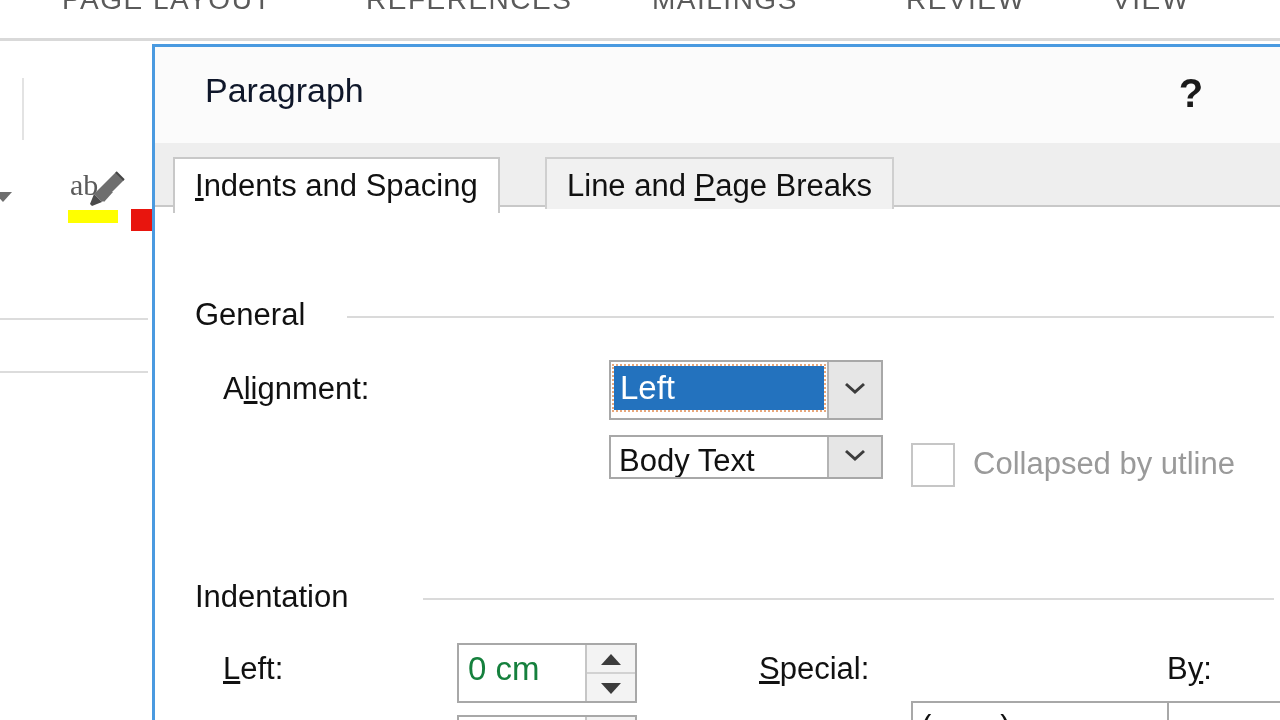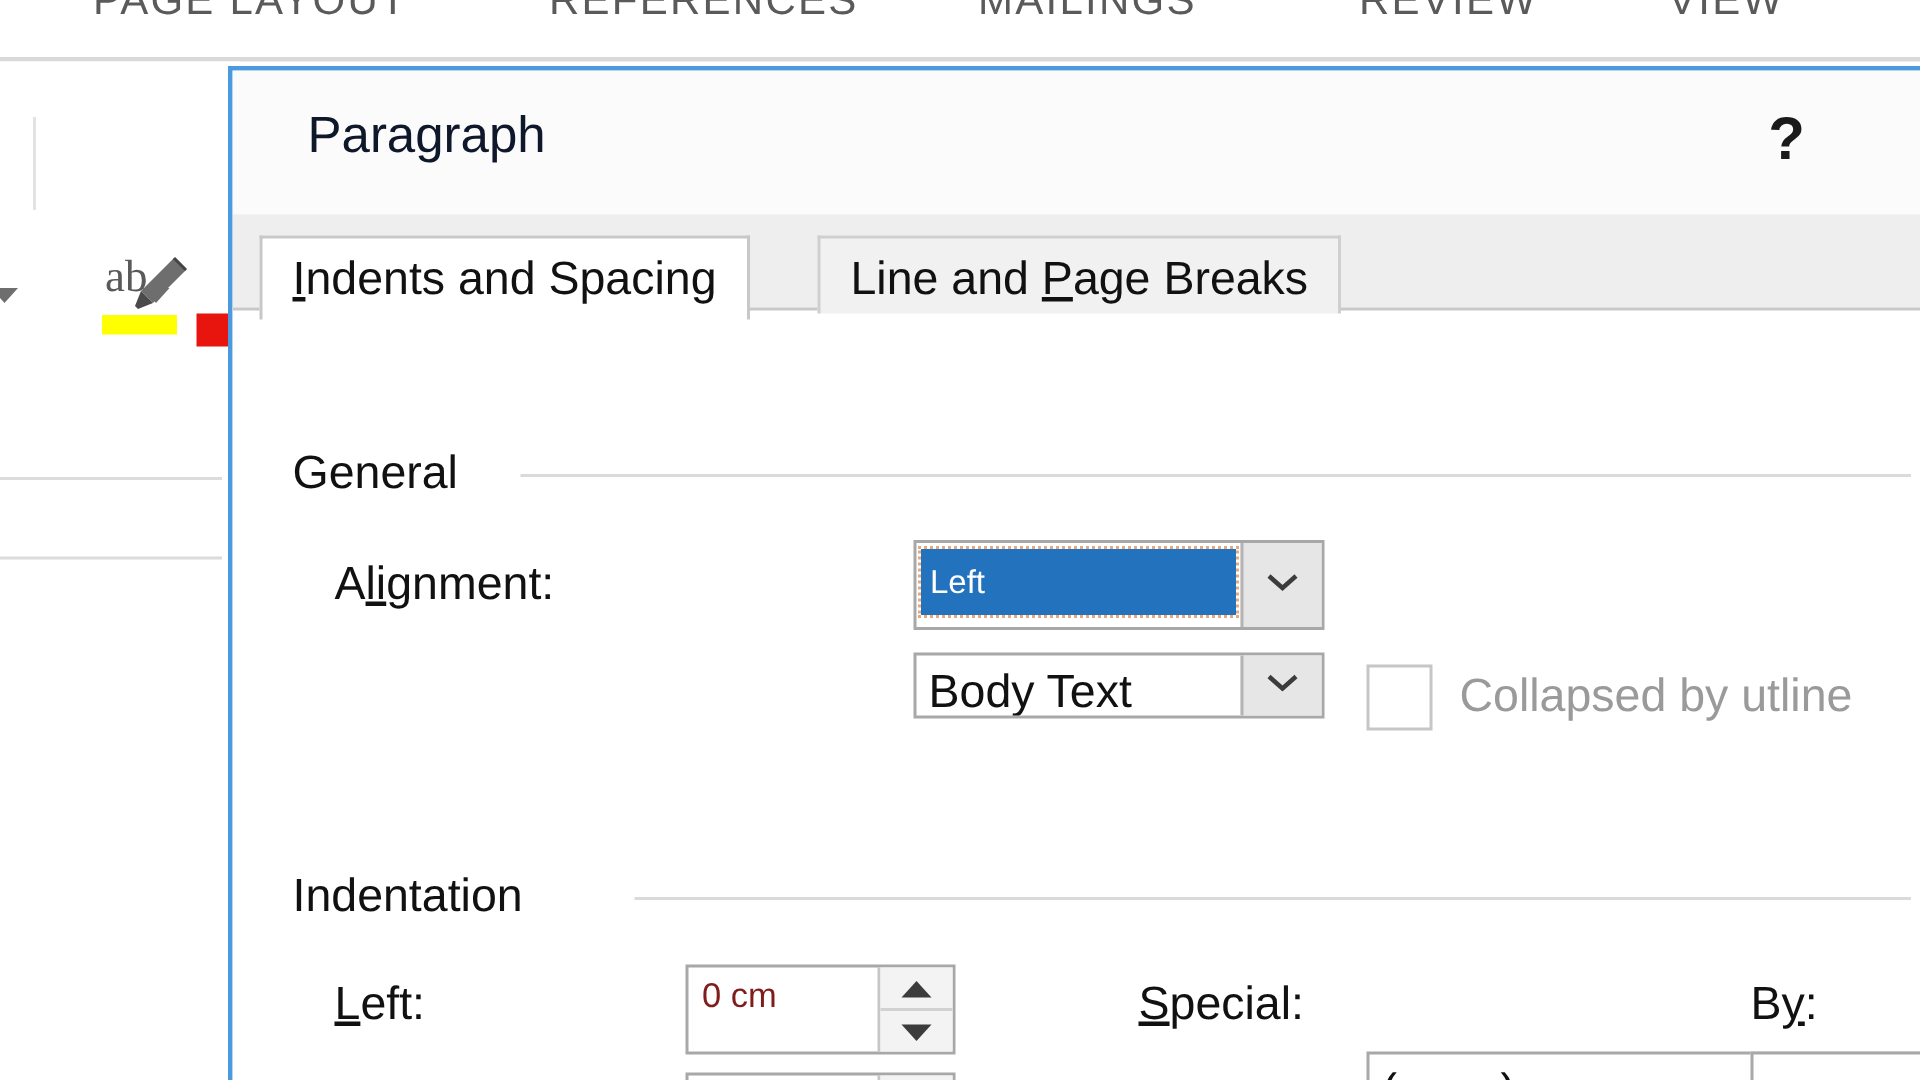--- a/index.html
+++ b/index.html
@@ -262,21 +262,21 @@
     left: 454px; top: 153px;
     width: 274px; height: 60px;
   }
   #combo-alignment .value { padding: 0; position: relative; }
   #alignment-selected {
     position: absolute;
     left: 3px; top: 4px; right: 3px; height: 44px;
     background: #2372be;
     outline: 2px dotted #e8a87c;
     color: #ffffff;
-    font-size: 22px;
+    font-size: 33px;
     padding-left: 6px;
     box-sizing: border-box;
     line-height: 44px;
     white-space: nowrap;
     overflow: hidden;
   }
   #combo-outline {
     left: 454px; top: 389px;
     width: 274px; height: 44px;
   }
@@ -309,21 +309,21 @@
   
   .spinner {
     position: absolute;
     box-sizing: border-box;
     background: #ffffff;
     border: 2px solid #a8a8a8;
     display: flex;
   }
   .spinner .value {
     flex: 1;
-    font-size: 23px; color: #7f1d1d;
+    font-size: 33px; color: #15803d;
     padding: 5px 0 0 9px;
     white-space: nowrap;
   }
   .spinner .arrows {
     width: 48px;
     display: flex; flex-direction: column;
     border-left: 2px solid #c6c6c6;
   }
   .spinner .arrows > div {
     flex: 1;

